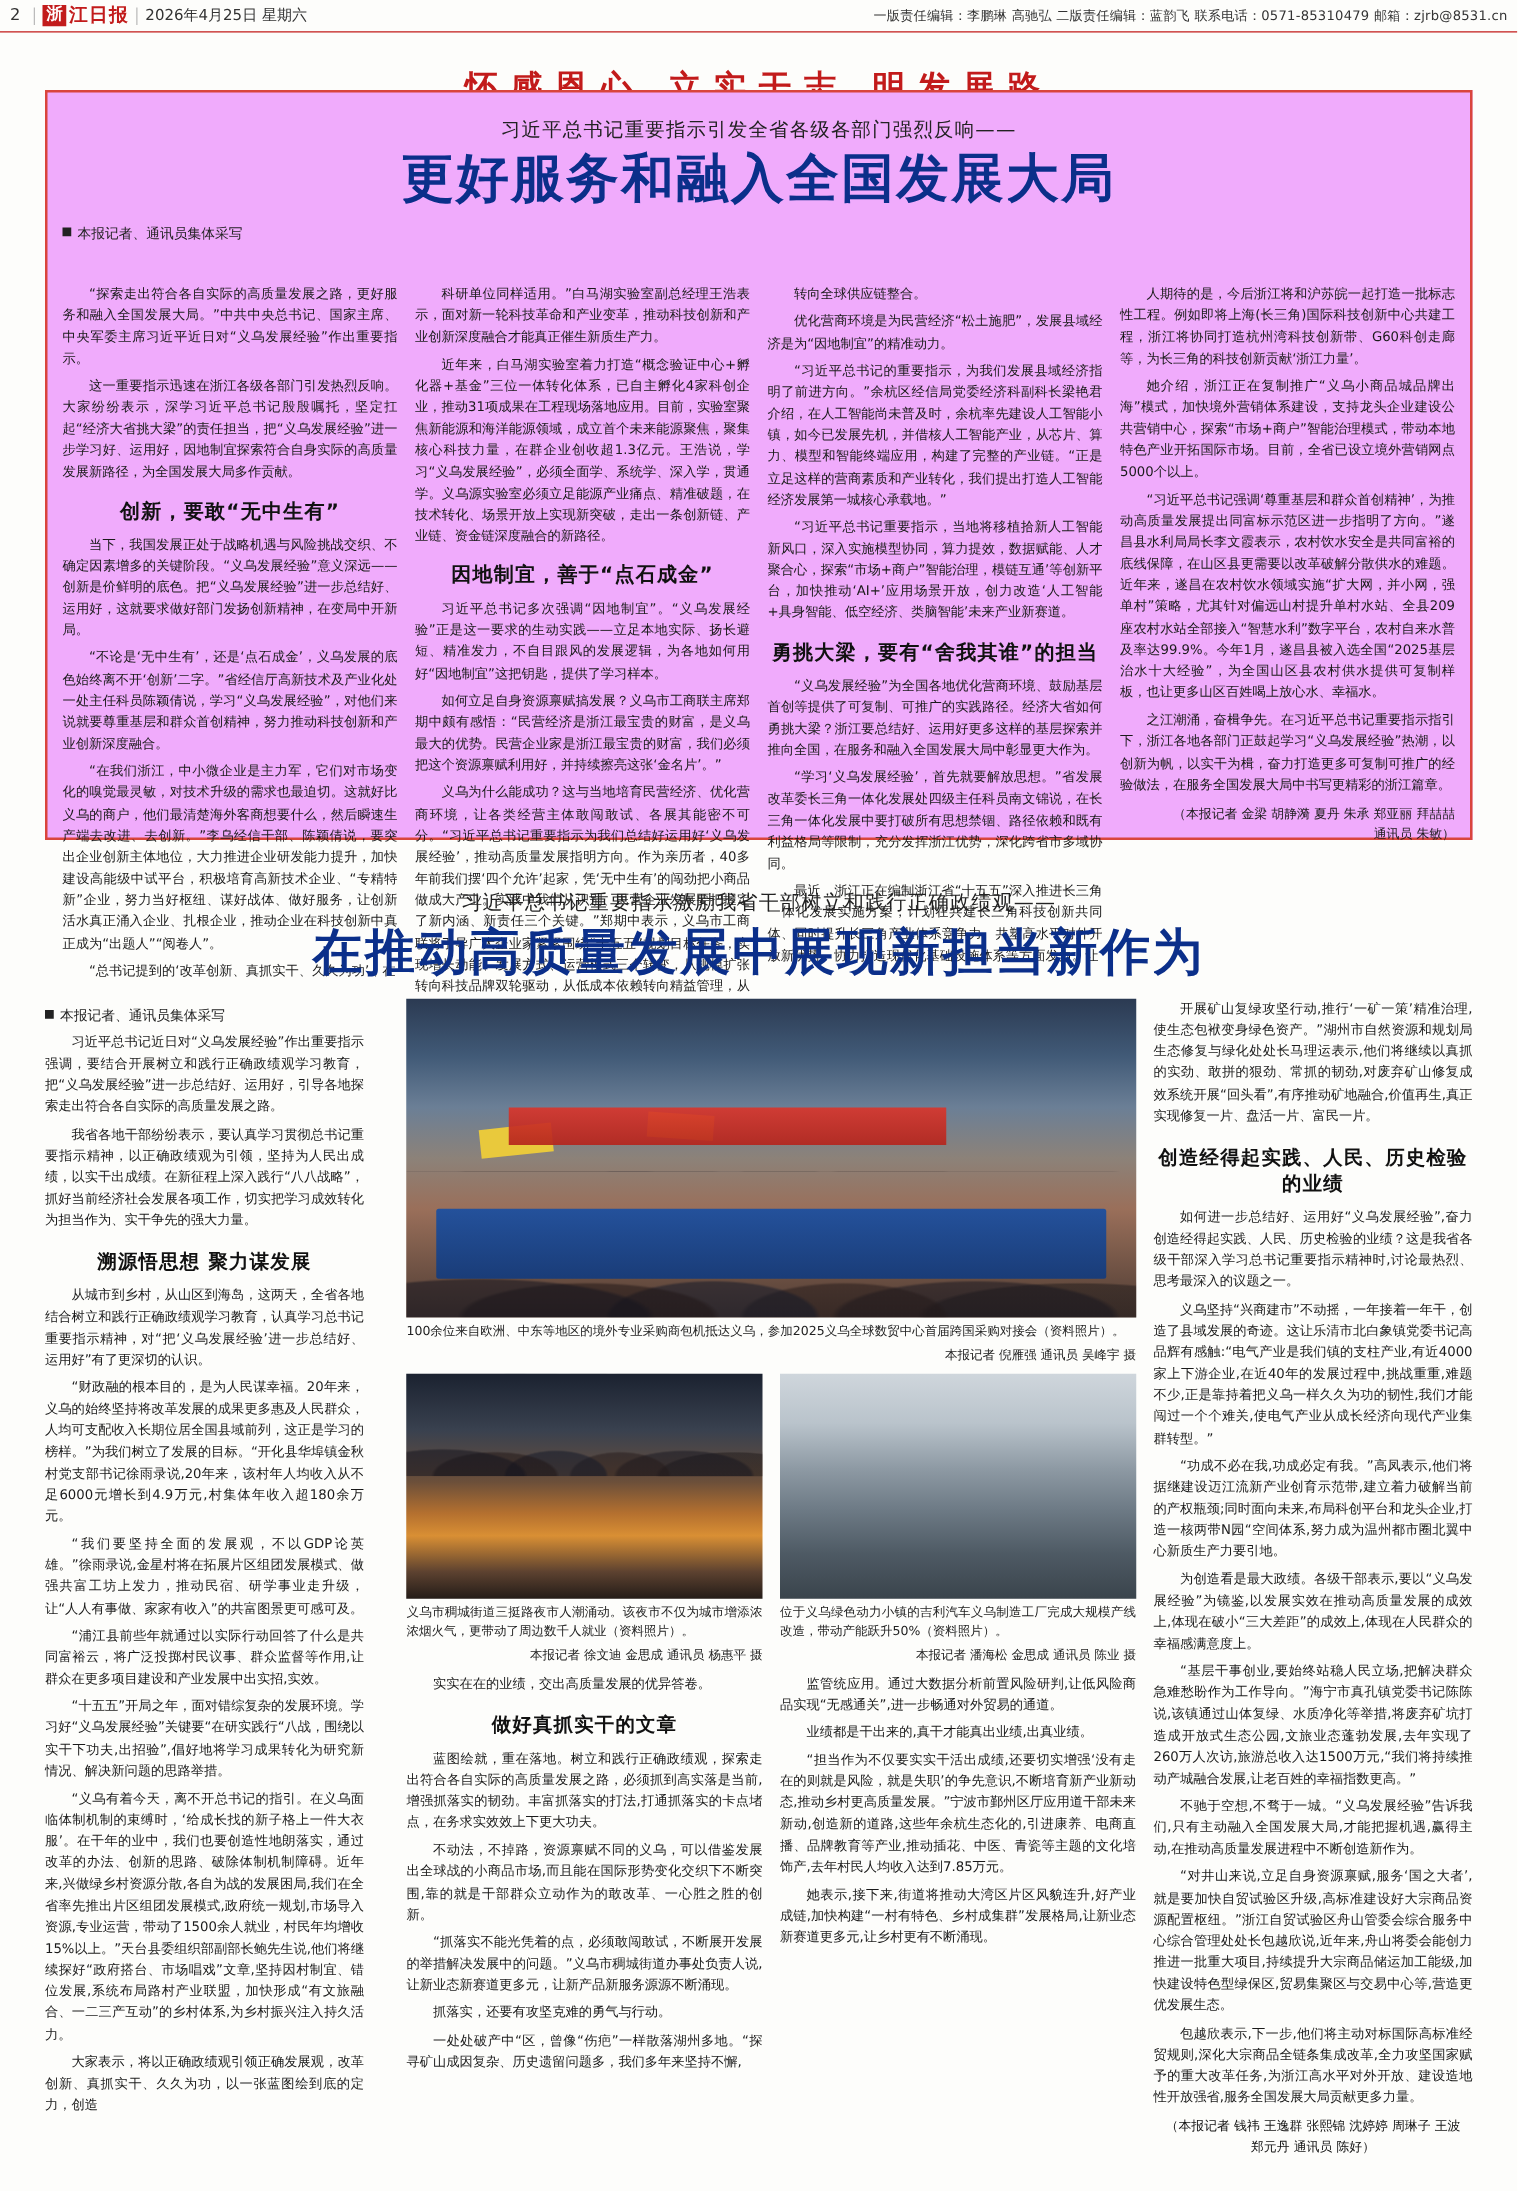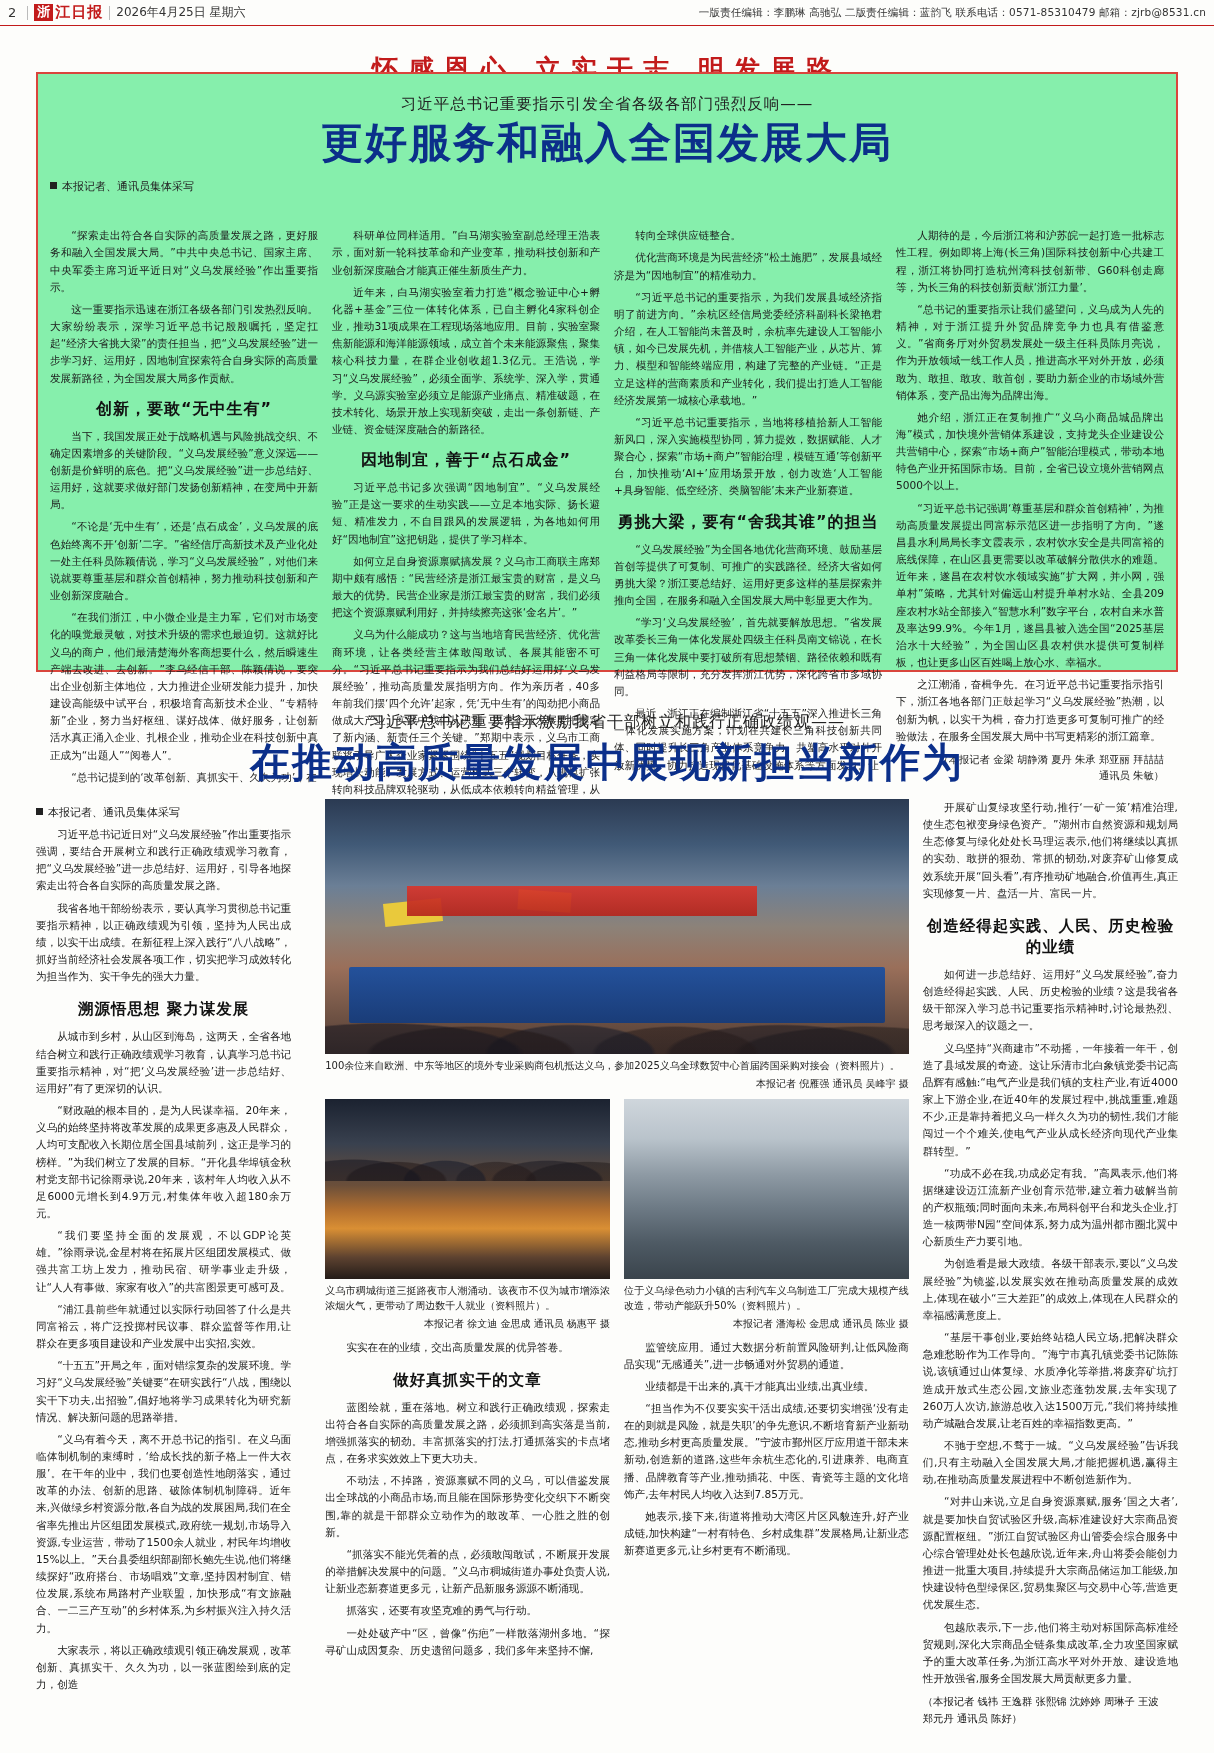--- a/index.html
+++ b/index.html
@@ -14,21 +14,21 @@
   .logo-box{background:#c21b1b;color:#fff;font-size:13px;font-weight:bold;padding:1px 3px;line-height:1.1;}
   .logo-text{color:#c21b1b;font-size:15px;font-weight:bold;letter-spacing:1px;}
   .mast-date{font-size:12px;color:#333;}
   .mast-right{margin-left:auto;font-size:10.5px;color:#333;letter-spacing:.2px;}
 
   
   .banner{position:absolute;left:0;top:28px;width:1214px;text-align:center;}
   .banner h1{margin:16px;font-family:"DejaVu Sans","Liberation Sans",sans-serif;font-size:26px;font-weight:bold;color:#c21b1b;letter-spacing:10px;padding:8px 0 6px;}
 
   
-  .boxed{position:absolute;left:36px;top:72px;width:1142px;height:600px;border:2px solid #d9453c;box-sizing:border-box;padding:10px 12px;background:#86efac;}
+  .boxed{position:absolute;left:36px;top:72px;width:1142px;height:600px;border:2px solid #d9453c;box-sizing:border-box;padding:10px 12px;background:#f0abfc;}
   .kicker{text-align:center;font-size:15.5px;color:#222;letter-spacing:1px;margin:10px 0 4px;}
   .bigtitle{text-align:center;font-size:42px;font-weight:bold;color:#0b2f8a;letter-spacing:2px;margin:2px 0 12px;line-height:1.15;}
   .byline{font-size:11px;color:#222;margin:6px 0 6px;}
   .byline .sq{display:inline-block;width:7px;height:7px;background:#222;margin-right:5px;vertical-align:1px;}
 
   .cols4{display:flex;gap:14px;}
   .col{flex:1;margin-top:27px;}
   .sub{font-size:16px;font-weight:bold;text-align:center;margin:12px 0 8px;color:#111;letter-spacing:1px;}
   p.t{font-size:10.6px;line-height:1.62;text-align:justify;margin:0 0 5px;text-indent:2em;color:#1a1a1a;}
   .sig{font-size:10.3px;text-align:right;line-height:1.6;margin-top:6px;color:#1a1a1a;}
@@ -61,21 +61,21 @@
      radial-gradient(ellipse at 60% 100%, rgba(35,25,25,.5) 0 16%, transparent 17%),
      radial-gradient(ellipse at 78% 100%, rgba(20,20,30,.5) 0 17%, transparent 18%),
      radial-gradient(ellipse at 92% 100%, rgba(30,25,25,.5) 0 16%, transparent 17%);}
   .banner-blue{position:absolute;left:4%;right:4%;bottom:12%;height:22%;background:linear-gradient(180deg,#1b4fa0,#143b7c);border-radius:2px;opacity:.93;}
   .banner-red{position:absolute;left:14%;right:26%;top:34%;height:12%;background:linear-gradient(180deg,#d8362c,#b5251d);opacity:.92;}
   .yellow-sign{position:absolute;left:10%;top:40%;width:10%;height:9%;background:#e9c93c;transform:rotate(-6deg);}
   .yellow-sign2{position:absolute;left:33%;top:36%;width:9%;height:8%;background:#edd24a;transform:rotate(4deg);}
 
   .sub2{font-size:15.5px;font-weight:bold;text-align:center;margin:14px 0 8px;color:#111;letter-spacing:1px;}
 
-  .finalsig{font-size:10.3px;text-align:left;line-height:1.6;margin-top:6px;}
+  .finalsig{font-size:10.3px;text-align:center;line-height:1.6;margin-top:6px;}
 </style>
 </head>
 <body>
 
 <div class="page">
 
   <div class="masthead">
     <span class="pgnum">2</span>
     <span class="vbar"></span>
     <span class="logo">
@@ -119,21 +119,20 @@
         <p class="t">优化营商环境是为民营经济“松土施肥”，发展县域经济是为“因地制宜”的精准动力。</p>
         <p class="t">“习近平总书记的重要指示，为我们发展县域经济指明了前进方向。”余杭区经信局党委经济科副科长梁艳君介绍，在人工智能尚未普及时，余杭率先建设人工智能小镇，如今已发展先机，并借核人工智能产业，从芯片、算力、模型和智能终端应用，构建了完整的产业链。“正是立足这样的营商素质和产业转化，我们提出打造人工智能经济发展第一城核心承载地。”</p>
         <p class="t">“习近平总书记重要指示，当地将移植拾新人工智能新风口，深入实施模型协同，算力提效，数据赋能、人才聚合心，探索“市场+商户”智能治理，模链互通’等创新平台，加快推动‘AI+’应用场景开放，创力改造‘人工智能+具身智能、低空经济、类脑智能’未来产业新赛道。</p>
         <div class="sub">勇挑大梁，要有“舍我其谁”的担当</div>
         <p class="t">“义乌发展经验”为全国各地优化营商环境、鼓励基层首创等提供了可复制、可推广的实践路径。经济大省如何勇挑大梁？浙江要总结好、运用好更多这样的基层探索并推向全国，在服务和融入全国发展大局中彰显更大作为。</p>
         <p class="t">“学习‘义乌发展经验’，首先就要解放思想。”省发展改革委长三角一体化发展处四级主任科员南文锦说，在长三角一体化发展中要打破所有思想禁锢、路径依赖和既有利益格局等限制，充分发挥浙江优势，深化跨省市多域协同。</p>
         <p class="t">最近，浙江正在编制浙江省“十五五”深入推进长三角一体化发展实施方案，计划在共建长三角科技创新共同体、同时提升长三角产业体系竞争力、共塑高水平对外开放新优势、协力打造现代化基础设施体系等方面发力。让</p>
       </div>
       <div class="col">
         <p class="t">人期待的是，今后浙江将和沪苏皖一起打造一批标志性工程。例如即将上海(长三角)国际科技创新中心共建工程，浙江将协同打造杭州湾科技创新带、G60科创走廊等，为长三角的科技创新贡献‘浙江力量’。</p>
-        <p class="t">“总书记的重要指示让我们盛望问，义乌成为人先的精神，对于浙江提升外贸品牌竞争力也具有借鉴意义。”省商务厅对外贸易发展处一级主任科员陈月亮说，作为开放领域一线工作人员，推进高水平对外开放，必须敢为、敢担、敢攻、敢首创，要助力新企业的市场域外营销体系，变产品出海为品牌出海。</p>
         <p class="t">她介绍，浙江正在复制推广“义乌小商品城品牌出海”模式，加快境外营销体系建设，支持龙头企业建设公共营销中心，探索“市场+商户”智能治理模式，带动本地特色产业开拓国际市场。目前，全省已设立境外营销网点5000个以上。</p>
         <p class="t">“习近平总书记强调‘尊重基层和群众首创精神’，为推动高质量发展提出同富标示范区进一步指明了方向。”遂昌县水利局局长李文霞表示，农村饮水安全是共同富裕的底线保障，在山区县更需要以改革破解分散供水的难题。近年来，遂昌在农村饮水领域实施“扩大网，并小网，强单村”策略，尤其针对偏远山村提升单村水站、全县209座农村水站全部接入“智慧水利”数字平台，农村自来水普及率达99.9%。今年1月，遂昌县被入选全国“2025基层治水十大经验”，为全国山区县农村供水提供可复制样板，也让更多山区百姓喝上放心水、幸福水。</p>
         <p class="t">之江潮涌，奋楫争先。在习近平总书记重要指示指引下，浙江各地各部门正鼓起学习“义乌发展经验”热潮，以创新为帆，以实干为楫，奋力打造更多可复制可推广的经验做法，在服务全国发展大局中书写更精彩的浙江篇章。</p>
         <div class="sig">
           <div>（本报记者 金梁 胡静漪 夏丹 朱承 郑亚丽 拜喆喆</div>
           <div>通讯员 朱敏）</div>
         </div>
       </div>
     </div>
   </div>

